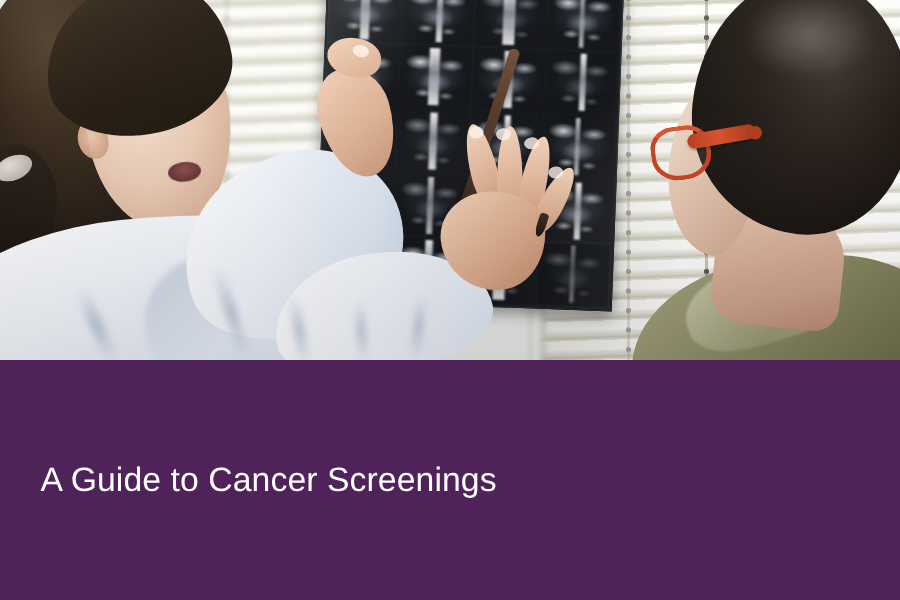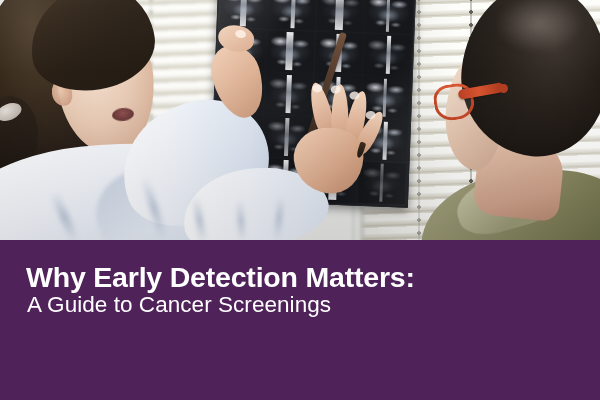--- a/index.html
+++ b/index.html
@@ -509,21 +509,21 @@
     color: #ffffff;
     font-size: 28.5px;
     font-weight: 700;
     letter-spacing: -0.2px;
     line-height: 1.1;
     white-space: nowrap;
   }
   #subhead {
     position: absolute;
     left: 27px;
-    top: 292px;
+    top: 307px;
     margin: 0;
     color: #ffffff;
     font-size: 22.5px;
     font-weight: 400;
     letter-spacing: 0.05px;
     line-height: 1.15;
     white-space: nowrap;
   }
 </style>
 </head>
@@ -623,16 +623,15 @@
     <div id="patient-head"></div>
     <div id="patient-head-shine"></div>
     <div id="glasses-rim"></div>
     <div id="glasses-temple"></div>
     <div id="glasses-hinge"></div>
 
     <div id="photo-grade"></div>
   </div>
 
   <div id="text-band" style="background: rgb(79, 34, 89);"></div>
-  <h1 id="headline">Why Early Detection Matters:</h1>
   <p id="subhead">A Guide to Cancer Screenings</p>
 
 </div>
 
 </body></html>

